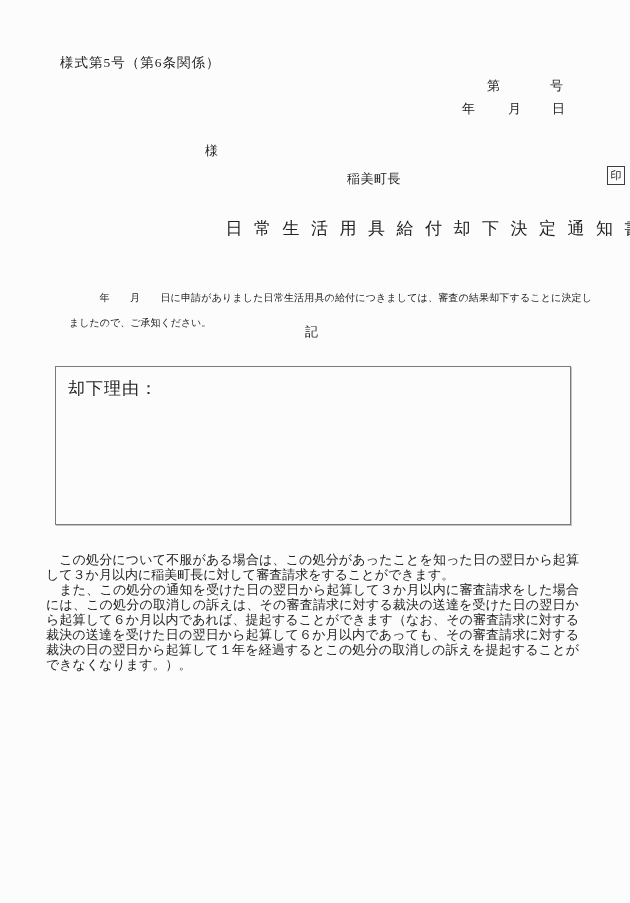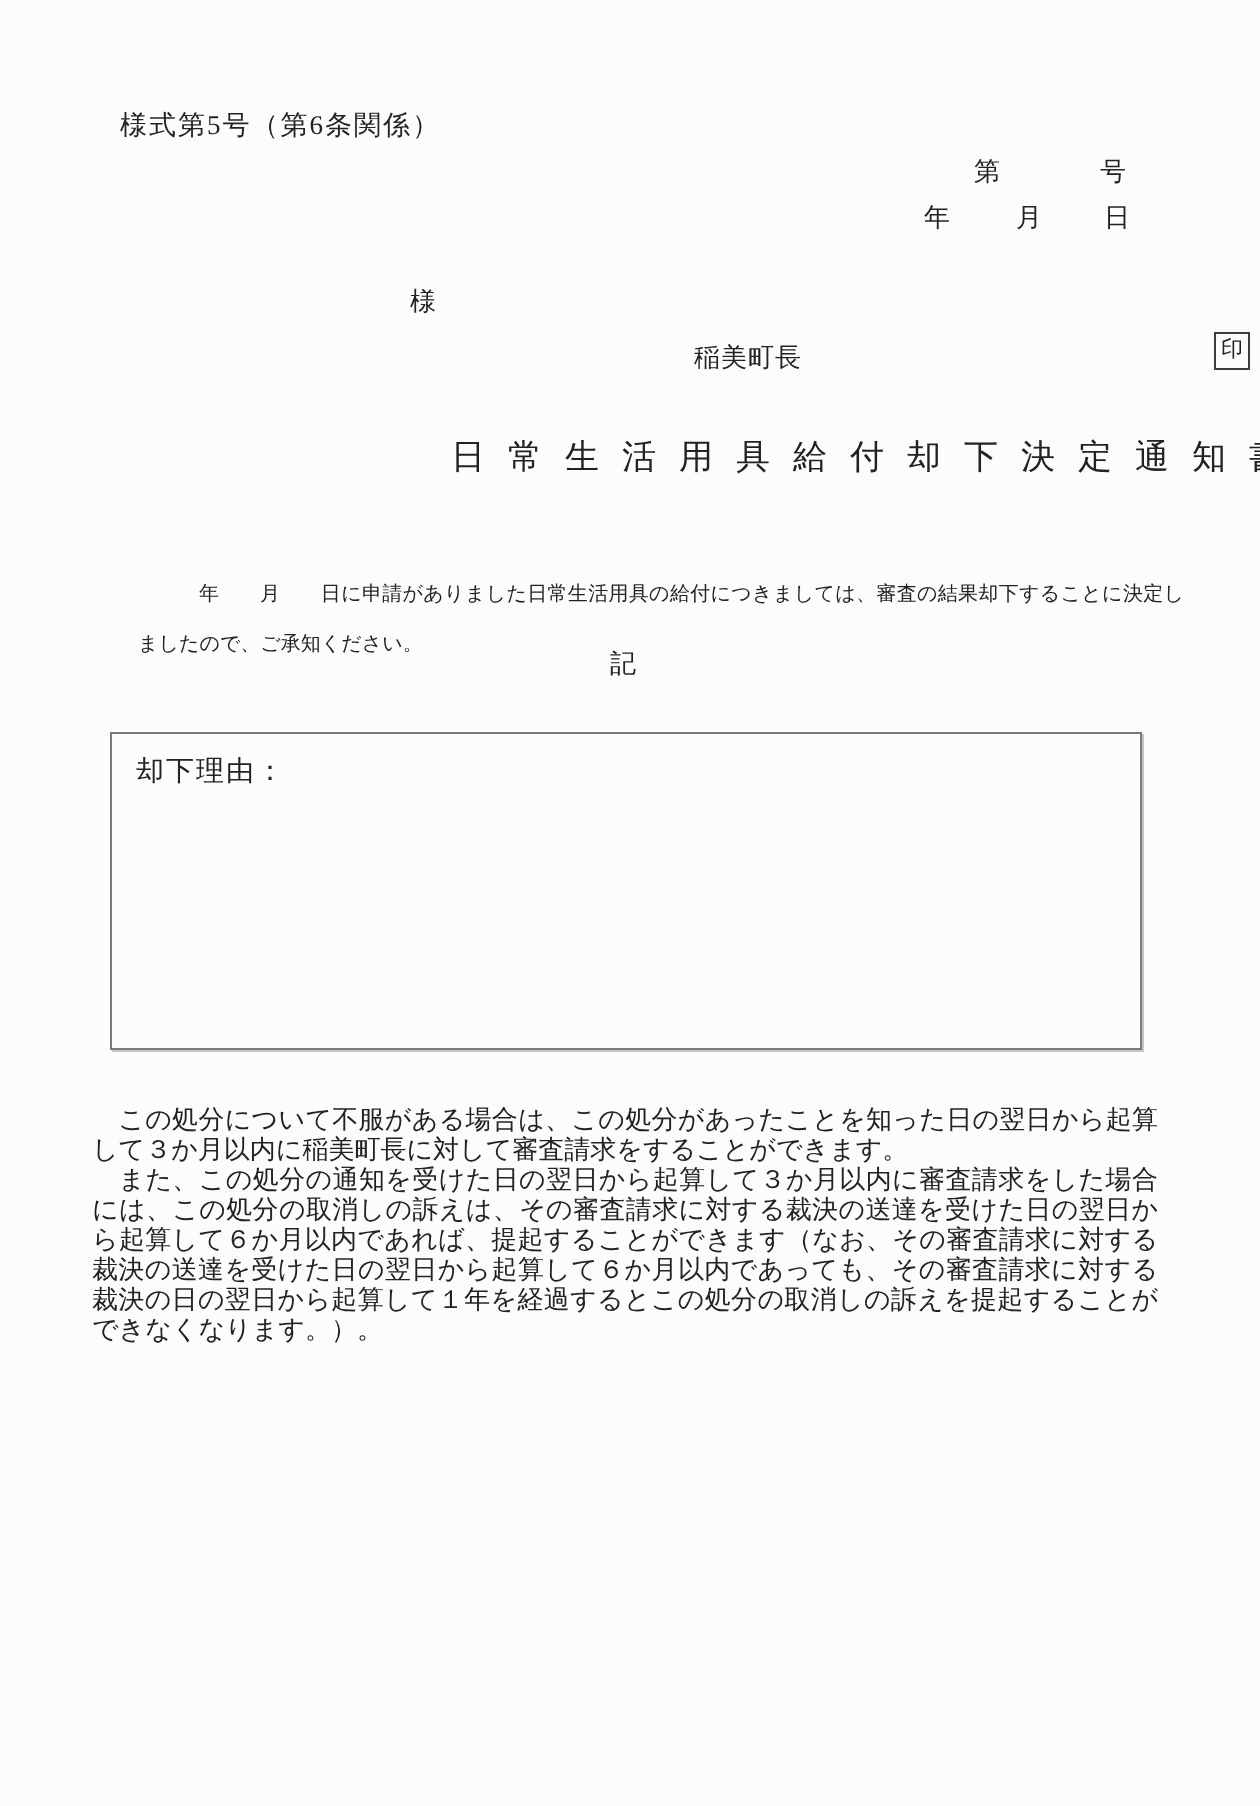--- a/index.html
+++ b/index.html
@@ -57,21 +57,21 @@
   }
   .reason-box {
     position: absolute;
     left: 55px; top: 366px;
     width: 516px; height: 159px;
     border: 1px solid var(--border-color, #7a7a7a);
     box-shadow: 1px 1px 0 rgba(0,0,0,0.22);
     box-sizing: border-box;
     padding: 10px 12px;
   }
-  .reason-label { font-size: 14px; letter-spacing: 1px; }
+  .reason-label { font-size: 17px; letter-spacing: 1px; }
   .appeal {
     position: absolute;
     left: 46px; top: 552px; width: 533px;
     font-size: 13px; line-height: 15px;
     text-align: justify;
     text-justify: inter-ideograph;
   }
   .appeal p { margin: 0; }
 </style>
 </head>

